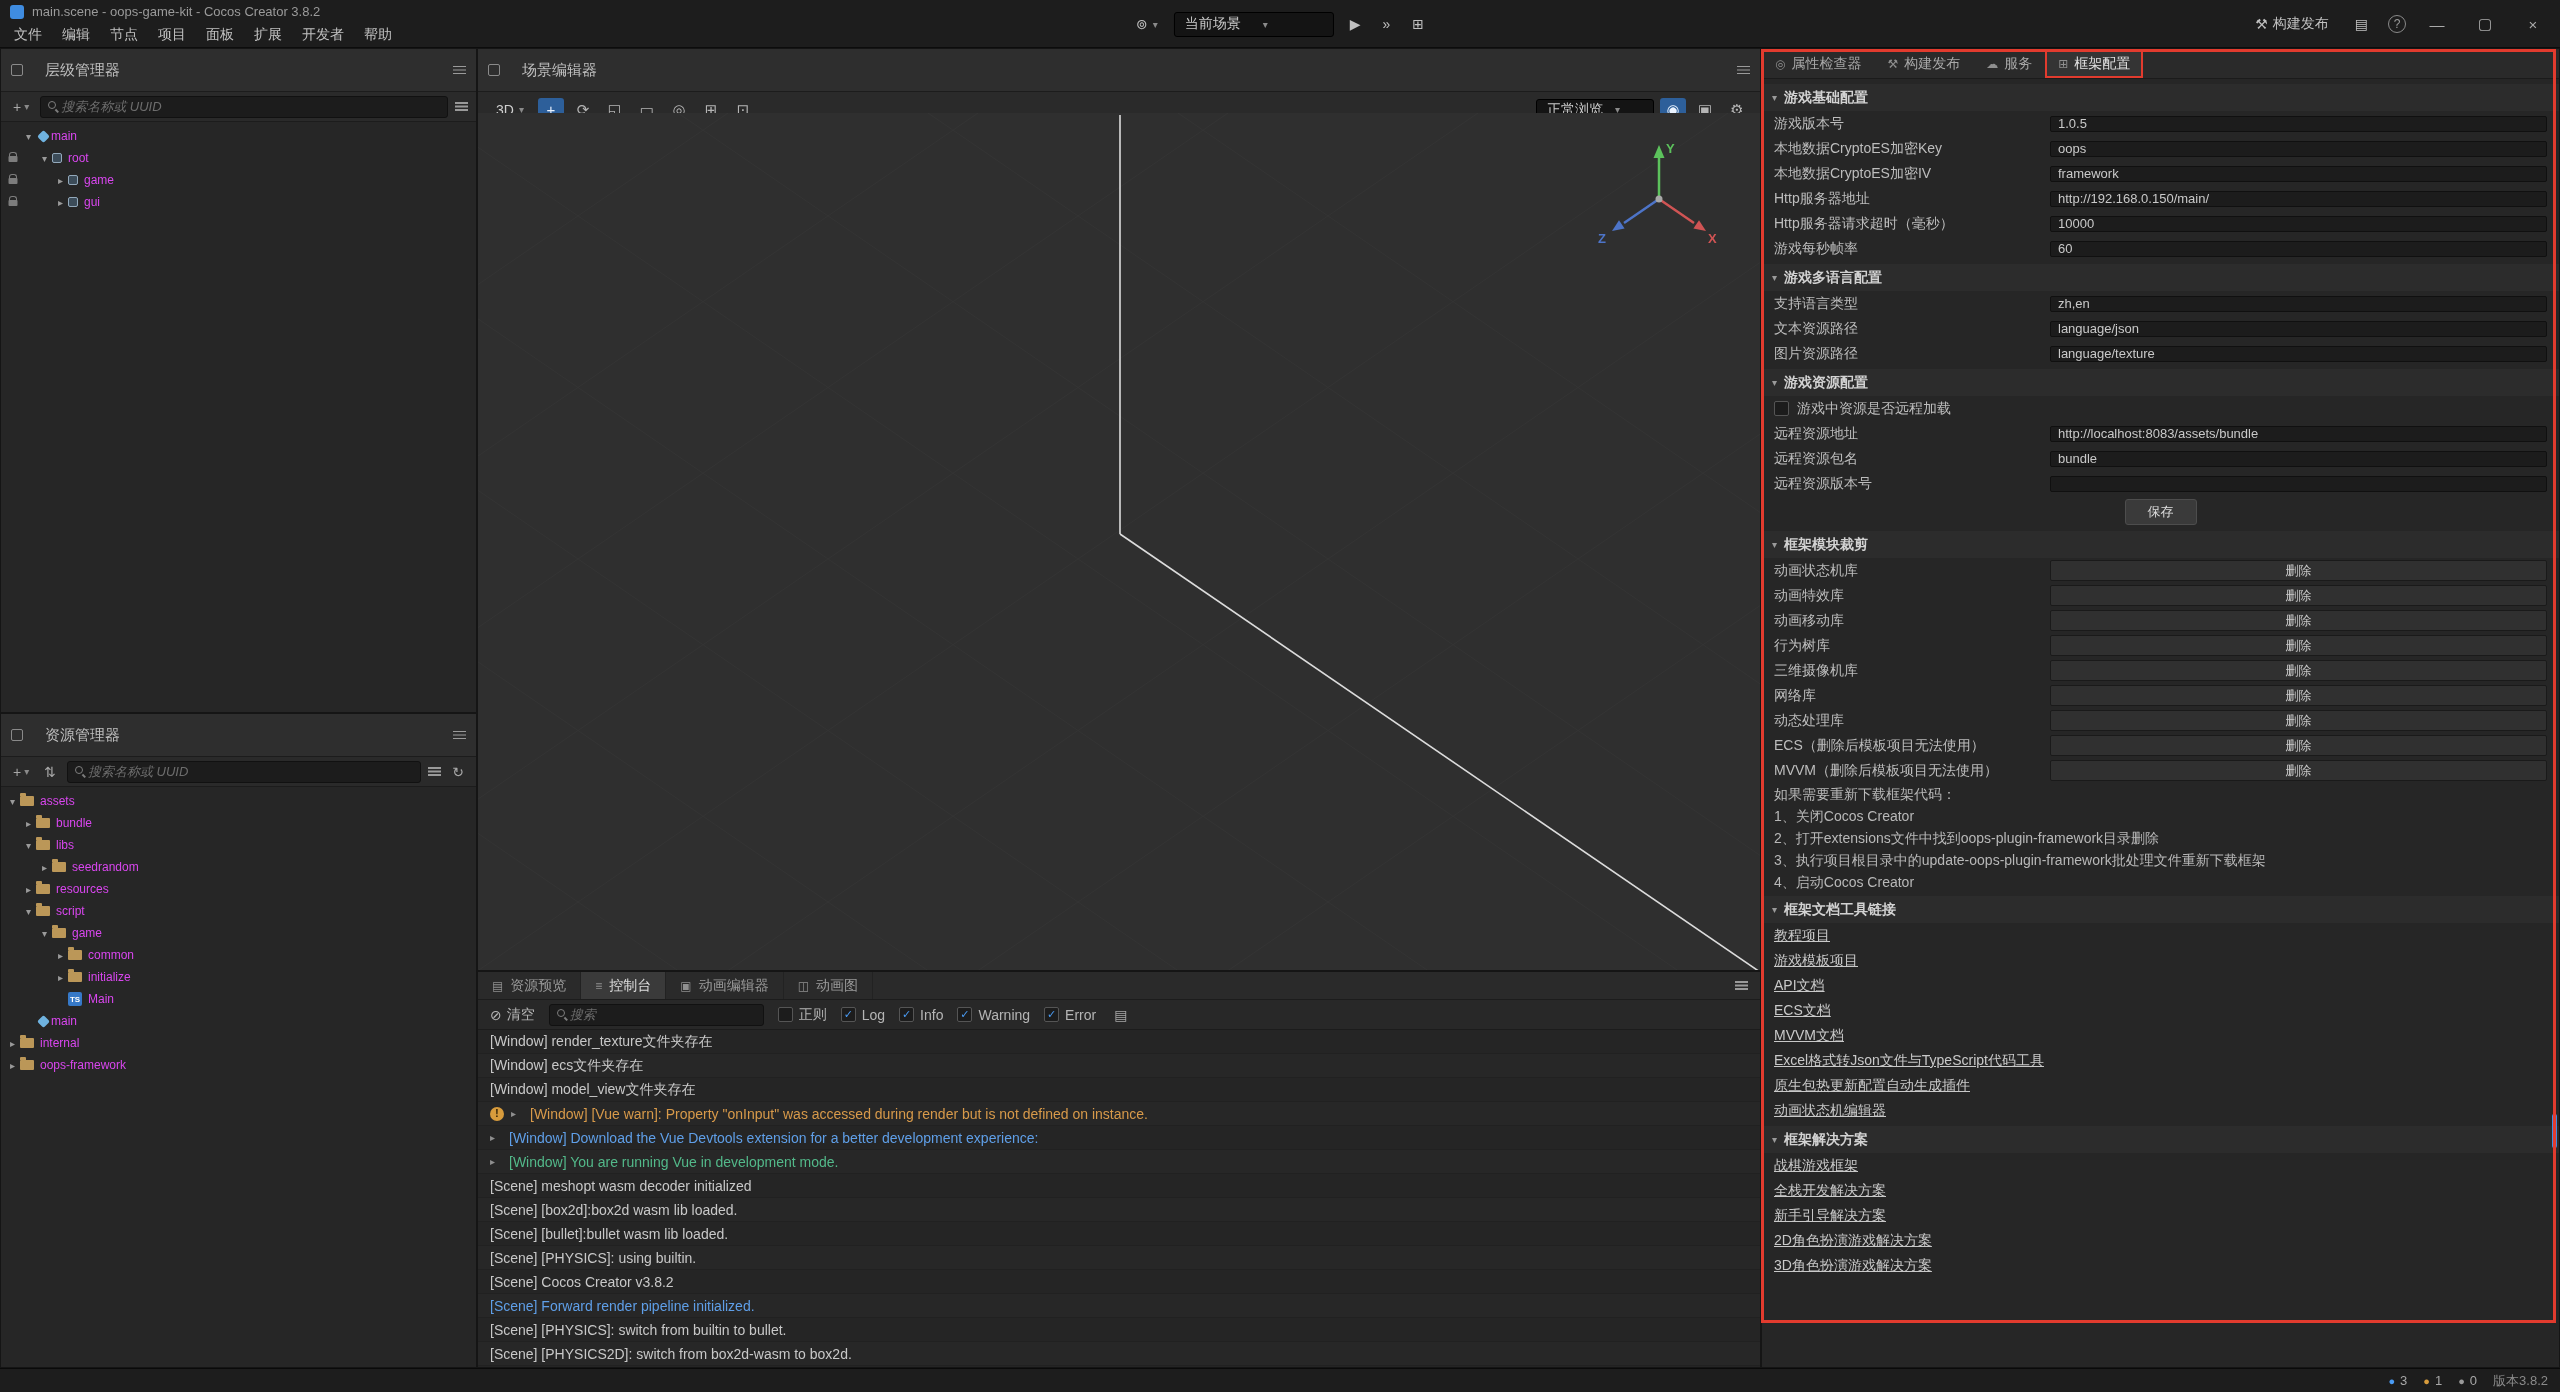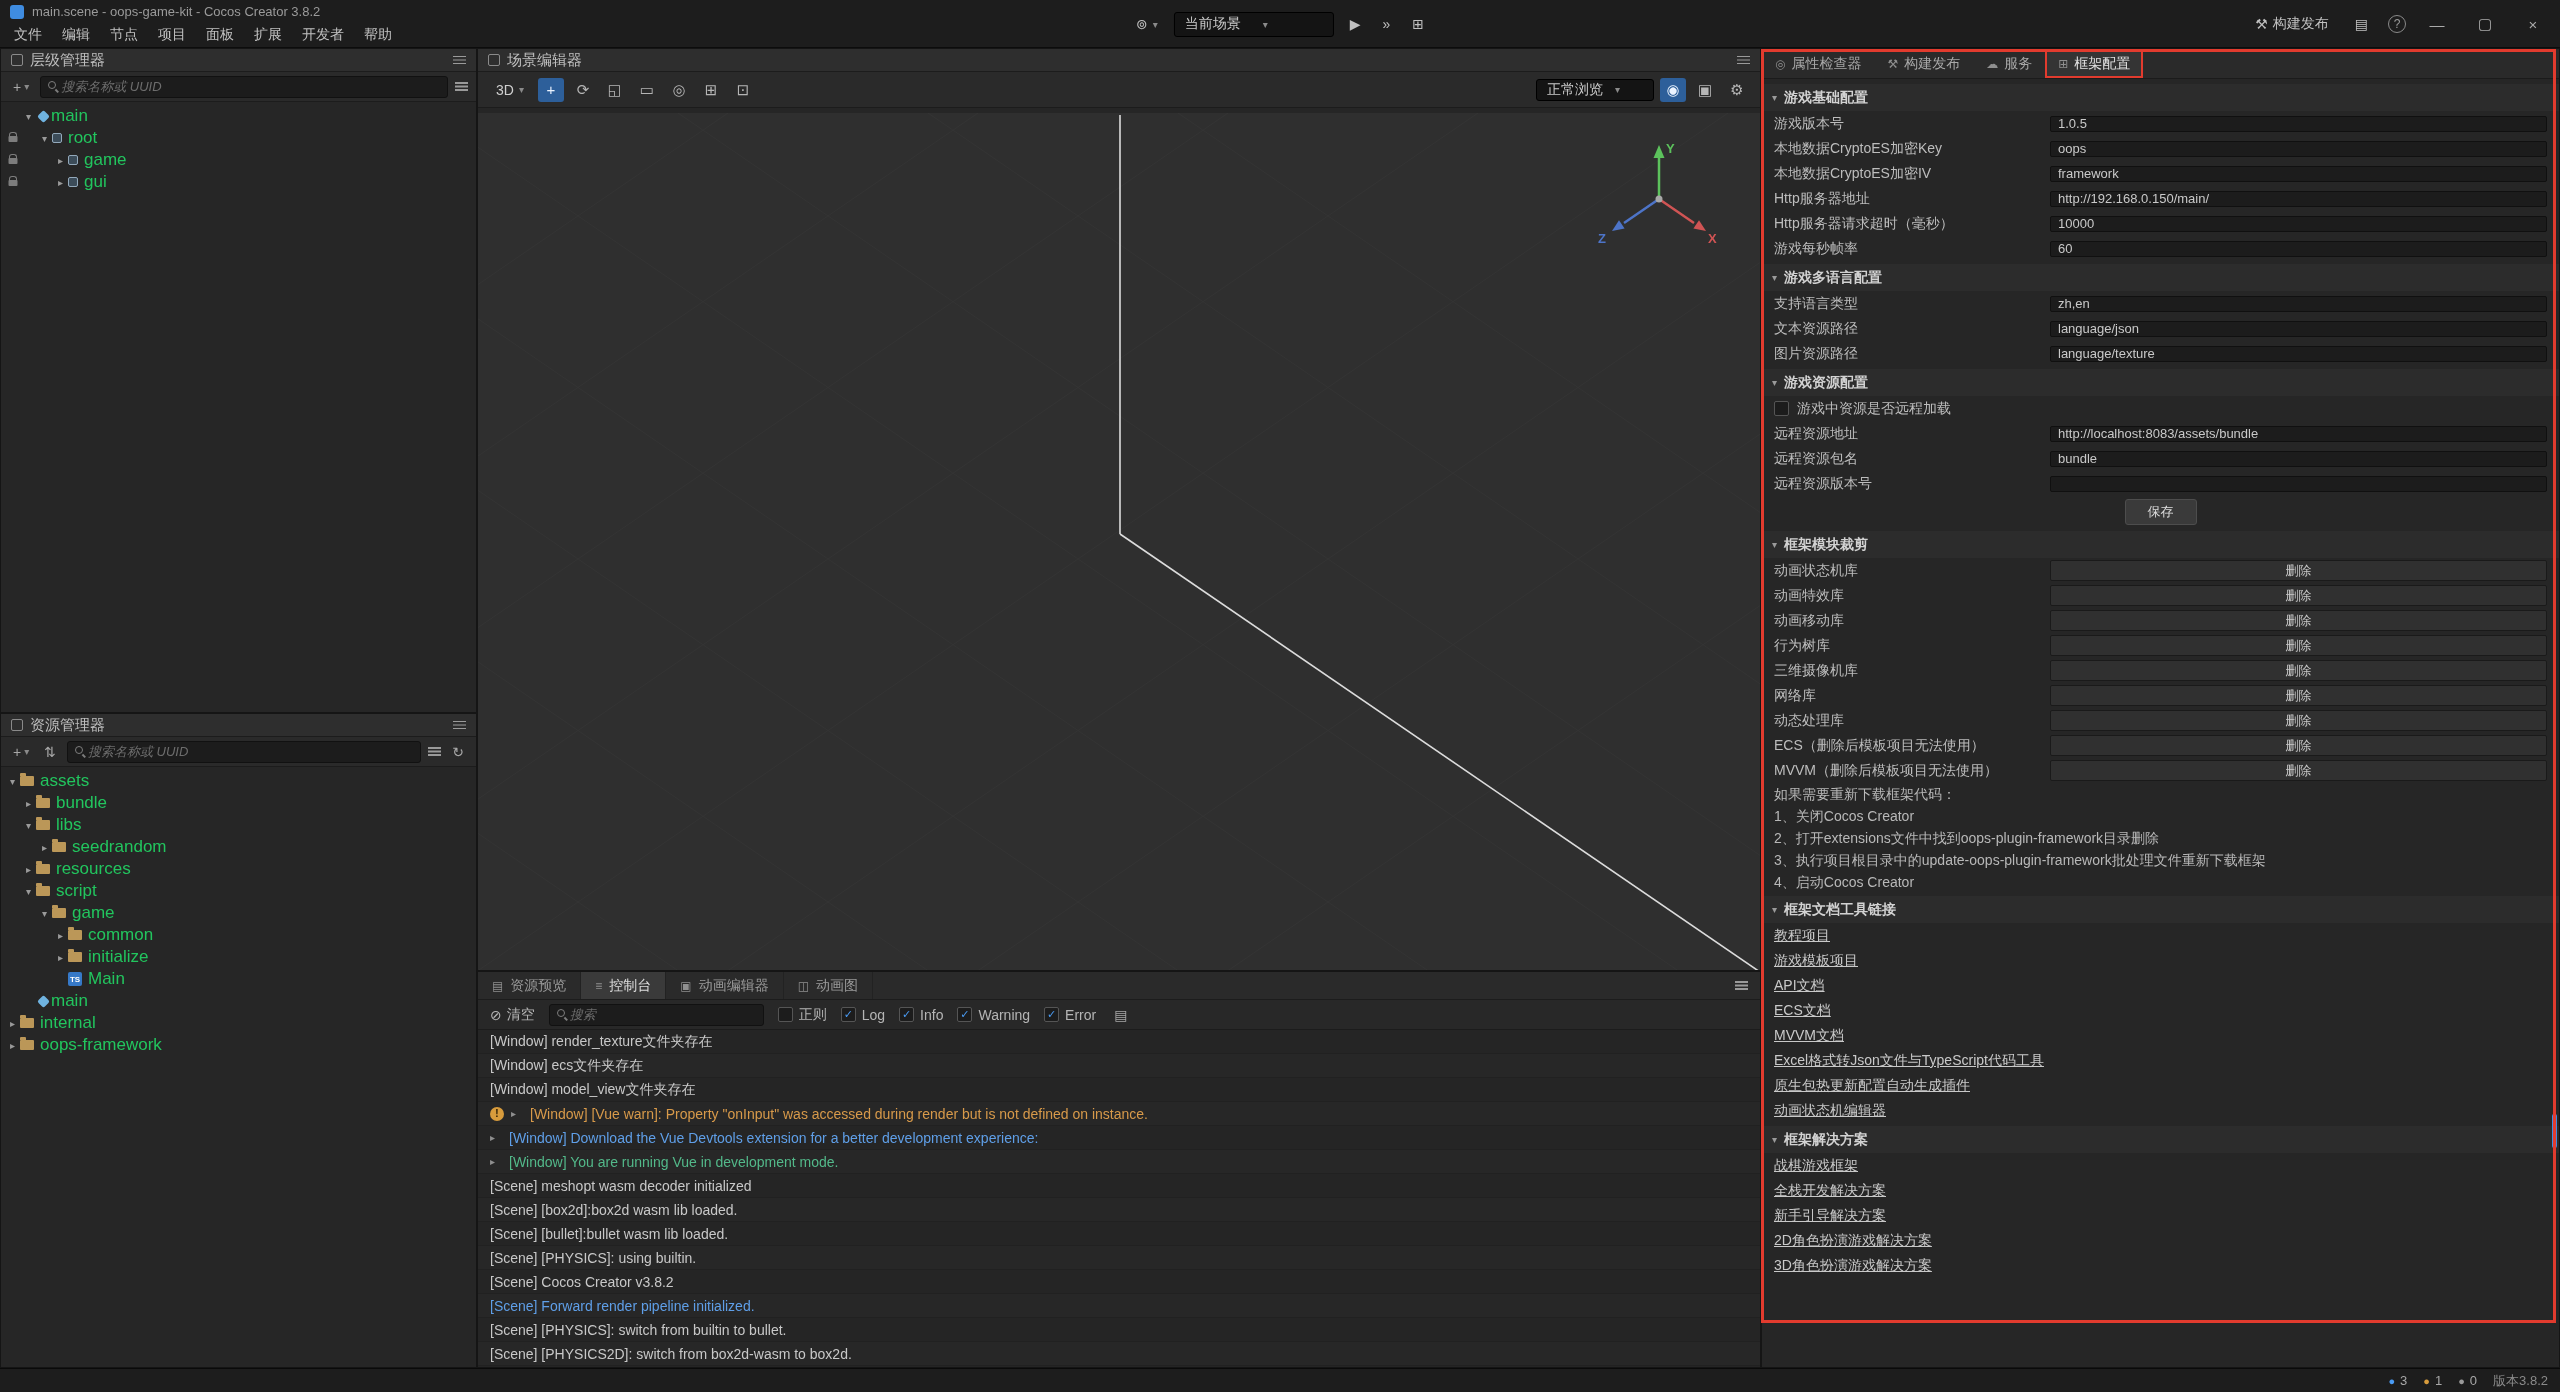--- a/index.html
+++ b/index.html
@@ -21,21 +21,21 @@
   .tb-btn { display:inline-flex; align-items:center; gap:5px; color:#c0c0c0; font-size:14px; padding:3px 6px; border-radius:3px; cursor:pointer; }
   .tb-select { background:#141414; border:1px solid #000; border-radius:3px; height:25px; padding:0 10px; display:flex; align-items:center; gap:22px; font-size:14px; color:#c9c9c9; min-width:160px; cursor:pointer; }
   .tb-select.small { min-width:118px; height:22px; gap:12px; }
   .car { font-size:10px; color:#8a8a8a; }
   .tb-right { position:absolute; right:0; top:0; height:48px; display:flex; align-items:center; gap:14px; padding-right:10px; }
   .helpdot { width:18px; height:18px; border:1.5px solid #8a8a8a; border-radius:50%; color:#9a9a9a; font-size:12px; display:flex; align-items:center; justify-content:center; cursor:pointer; }
   .winbtn { width:34px; height:30px; display:flex; align-items:center; justify-content:center; color:#aaa; font-size:15px; cursor:pointer; }
 
   
   .panel { position:absolute; background:#262626; border:1px solid #151515; }
-  .phead { height:23px; background:#2e2e2e; display:flex; align-items:center; gap:7px; padding:0 10px; border-bottom:1px solid #1c1c1c; color:#bfbfbf; font-size:15px; }
+  .phead { height:43px; background:#2e2e2e; display:flex; align-items:center; gap:22px; padding:0 10px; border-bottom:1px solid #1c1c1c; color:#bfbfbf; font-size:15px; }
   .phicon { width:12px; height:12px; border:1.5px solid #8a8a8a; border-radius:2px; flex:none; }
   .ptools { height:30px; display:flex; align-items:center; gap:7px; padding:0 8px; border-bottom:1px solid #1c1c1c; background:#2a2a2a; }
   .tool-btn { color:#a8a8a8; font-size:14px; display:inline-flex; align-items:center; gap:3px; padding:2px 4px; cursor:pointer; }
   .search { flex:1; height:22px; background:#1c1c1c; border:1px solid #111; border-radius:3px; display:flex; align-items:center; gap:0; padding:0 7px; }
   .search input { flex:1; background:transparent; border:none; outline:none; color:#bbb; font:inherit; font-size:13px; min-width:0; }
   .search input::placeholder { color:#6d6d6d; font-style:italic; }
   .i-mag { width:11px; height:11px; position:relative; flex:none; }
   .i-mag::before { content:""; position:absolute; width:6px; height:6px; border:1.5px solid #7d7d7d; border-radius:50%; top:0; left:0; }
   .i-mag::after { content:""; position:absolute; width:4px; height:1.5px; background:#7d7d7d; transform:rotate(45deg); bottom:1px; right:0; }
   .i-menu { width:13px; height:9px; position:relative; flex:none; cursor:pointer; }
@@ -54,21 +54,21 @@
   .lockon::before { content:""; position:absolute; width:6px; height:4px; border:1.5px solid #7d7d7d; border-bottom:none; border-radius:3px 3px 0 0; top:0; left:50%; transform:translateX(-50%); }
   .lockon::after { content:""; position:absolute; width:9px; height:6px; background:#7d7d7d; border-radius:1px; top:4px; left:50%; transform:translateX(-50%); }
   .indent { flex:none; display:inline-block; }
   .arrow { width:15px; flex:none; text-align:center; color:#9a9a9a; font-size:10px; }
   .ticon { margin-right:6px; }
   .t-folder { width:14px; height:10px; background:#bb9758; border-radius:1px; position:relative; flex:none; }
   .t-folder::before { content:""; position:absolute; top:-3px; left:0; width:6px; height:3px; background:#bb9758; border-radius:1px 1px 0 0; }
   .t-scene { width:9px; height:9px; background:#6fb3e0; border-radius:2px; transform:rotate(45deg); flex:none; margin:0 3px; }
   .t-node { width:10px; height:10px; border:1.5px solid #93a9bb; background:#3c4c59; border-radius:2px; flex:none; }
   .t-ts { width:14px; height:14px; background:#3679c8; color:#fff; font-size:8px; font-weight:bold; display:flex; align-items:center; justify-content:center; border-radius:2px; flex:none; }
-  .tlabel { font-size:17px; color:#22c55e; white-space:nowrap; }
+  .tlabel { font-size:12px; color:#d946ef; white-space:nowrap; }
 
   
   .vtools { height:36px; display:flex; align-items:center; gap:6px; padding:0 10px; background:#2a2a2a; border-bottom:1px solid #1c1c1c; }
   .vt-mode { display:flex; align-items:center; gap:5px; color:#cfcfcf; font-size:14px; padding:2px 8px; cursor:pointer; }
   .vticon { width:26px; height:24px; display:flex; align-items:center; justify-content:center; color:#b5b5b5; font-size:15px; border-radius:3px; cursor:pointer; }
   .vticon.active { background:#2d5f9a; color:#eaf3ff; }
   .viewport { position:absolute; left:0; top:64px; right:0; bottom:0; background:#2f2f2f; overflow:hidden; }
   .gizmo-svg { position:absolute; top:24px; right:34px; }
   .gizmo-svg text { font-family:"Liberation Sans","DejaVu Sans",sans-serif; font-size:13px; font-weight:bold; }
 

